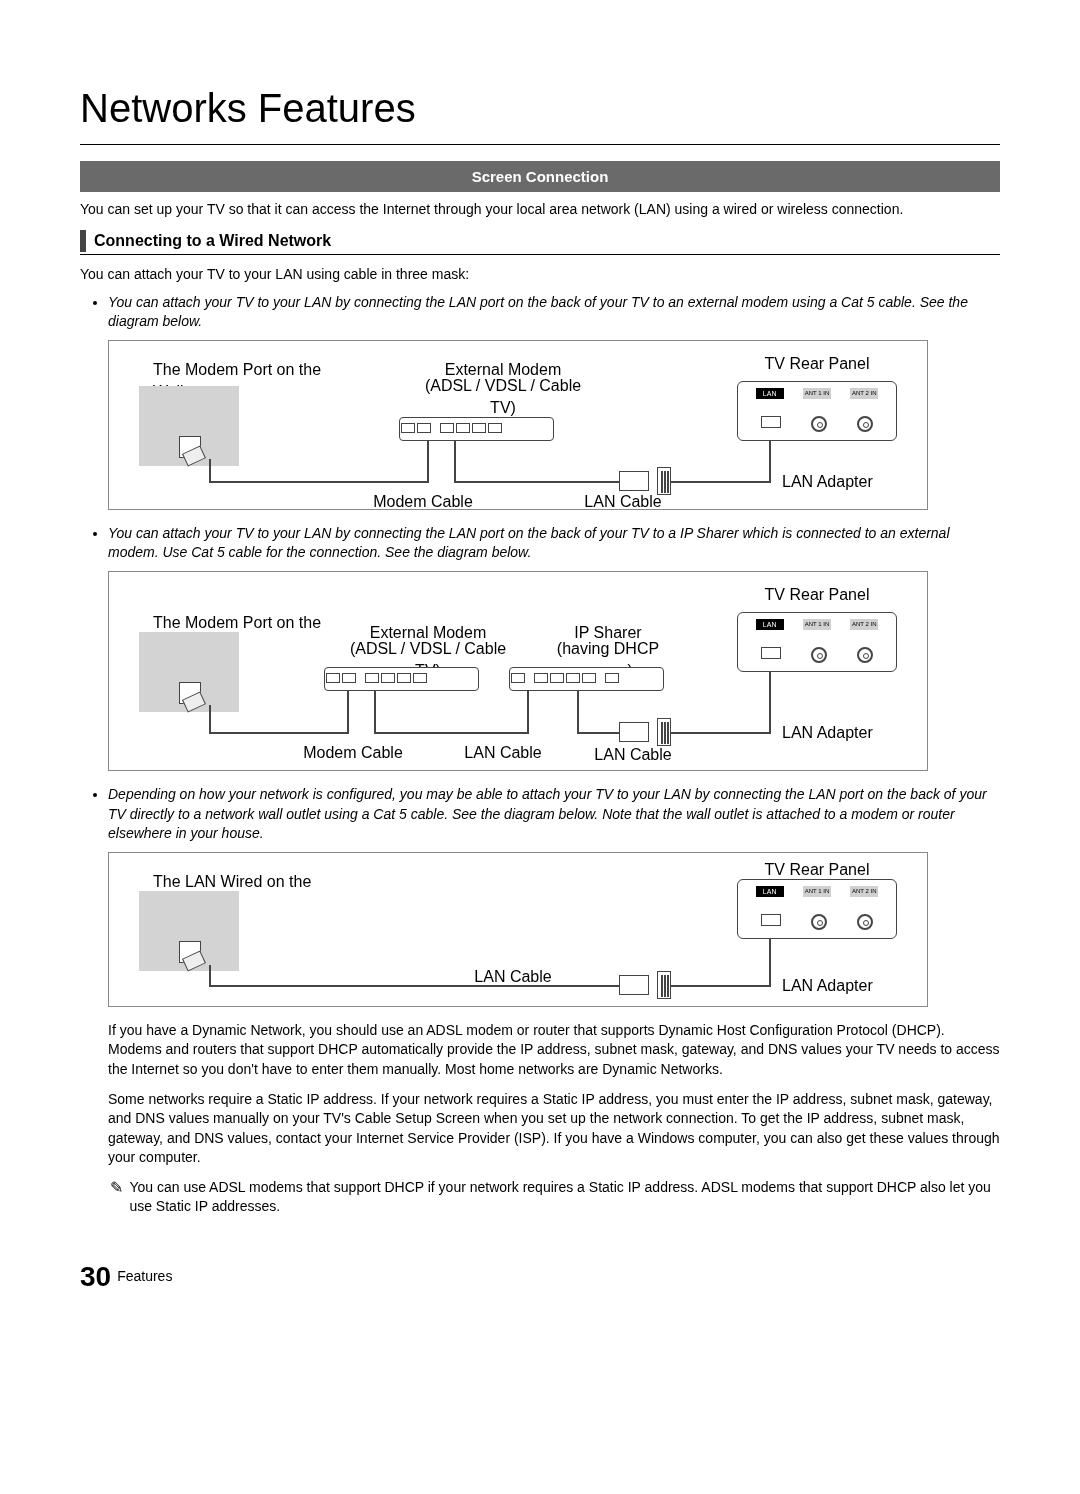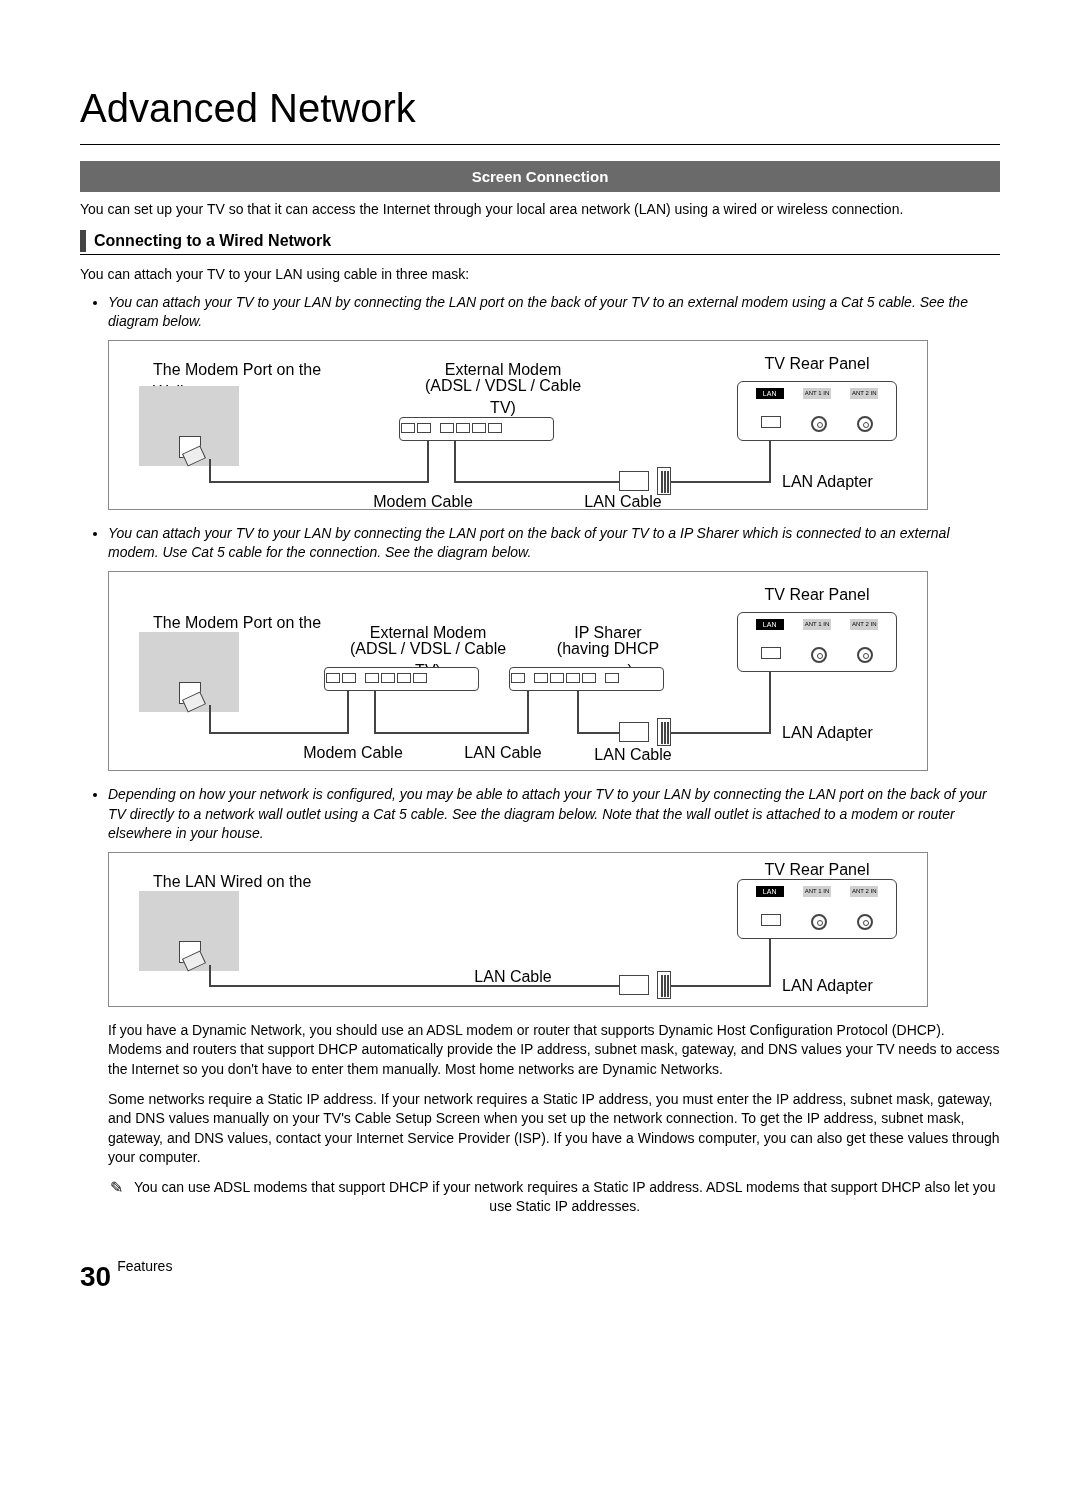--- a/index.html
+++ b/index.html
@@ -67,28 +67,28 @@
     .tvpanel .coax { width:16px; height:16px; border:2px solid #444; border-radius:50%; position:relative;}
     .tvpanel .coax::after{content:"";position:absolute;left:4px;top:4px;width:4px;height:4px;border:1px solid #444;border-radius:50%;}
     .plug { position:absolute; width:30px; height:20px; border:1px solid #444; background:#fff;}
     .adapter { position:absolute; width:14px; height:28px; border:1px solid #444; background:#fff;}
     .adapter::before{content:"";position:absolute;left:3px;top:3px;width:2px;height:22px;background:#444;box-shadow:3px 0 #444,6px 0 #444;}
     .hline{position:absolute;height:2px;background:#444;}
     .vline{position:absolute;width:2px;background:#444;}
     .para { margin: 10px 0 10px 28px; }
     .note-row { display:flex; margin: 6px 0 6px 30px; }
     .note-icon { font-size:16px; margin-right:6px; margin-top:-1px;}
-    .note-text { flex:1;text-align:center; }
-    .footer { margin-top: 40px; font-size: 14px; display:flex; align-items:flex-start;}
+    .note-text { flex:1; }
+    .footer { margin-top: 40px; font-size: 14px; display:flex; align-items:center;}
     .pgnum { font-size: 28px; font-weight: bold; margin-right:6px;}
   </style>
 </head>
 <body>
 
-<div class="page-title">Advanced Network</div>
+<div class="page-title">Networks Features</div>
 
 <div class="banner">Screen Connection</div>
 
 <p class="intro">You can set up your TV so that it can access the Internet through your local area network (LAN) using a wired or wireless connection.</p>
 
 <div class="sec-head">Connecting to a Wired Network</div>
 <div class="sec-rule"></div>
 
 <p class="lead">You can attach your TV to your LAN using cable in three mask:</p>
 

